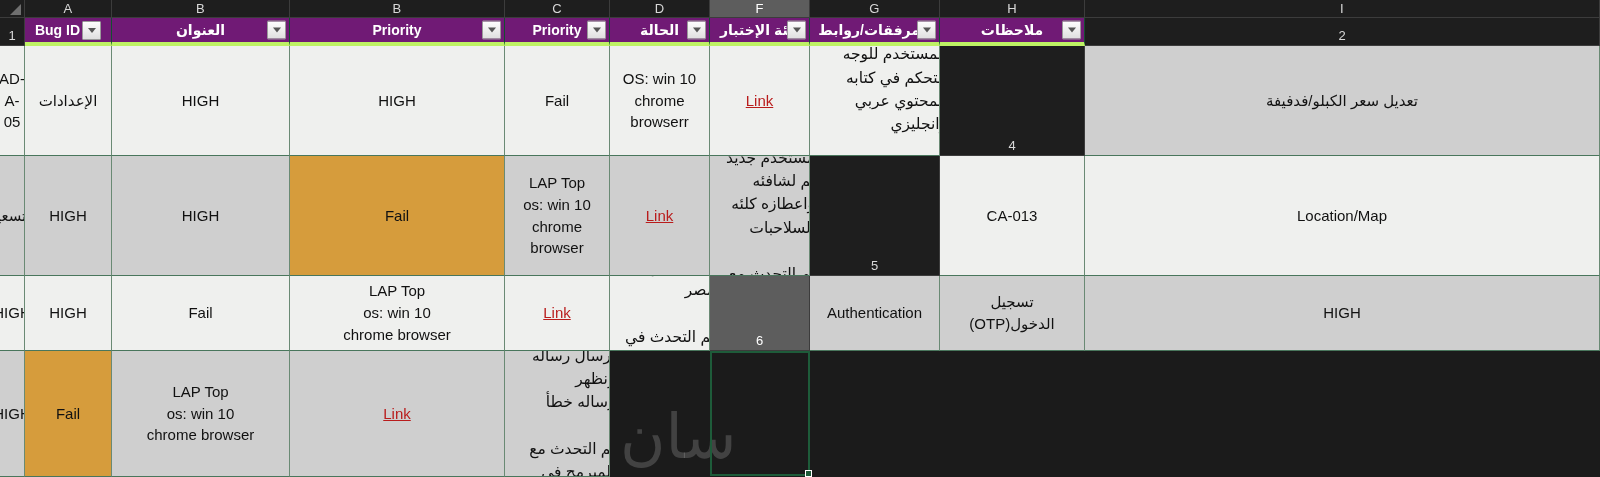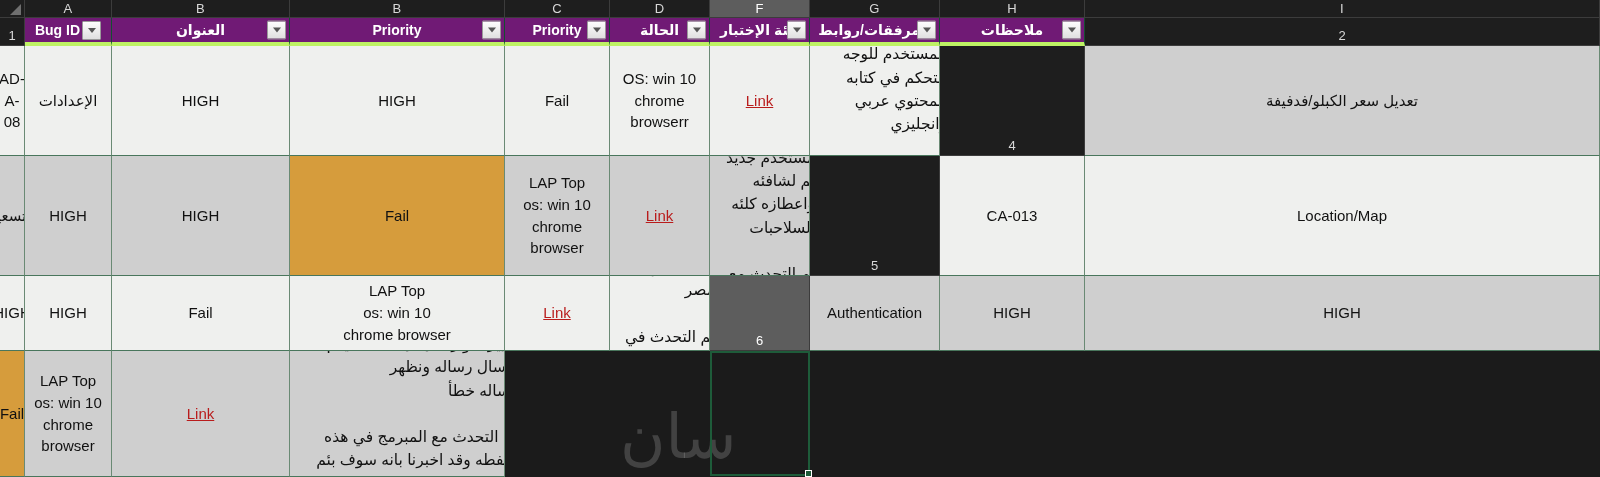--- a/index.html
+++ b/index.html
@@ -222,21 +222,21 @@
     <span class="lbl">المرفقات/روابط</span>
     <span class="filterbtn fb-right"></span>
   </div>
 
   <div class="hcell rtl">
     <span class="lbl">ملاحظات</span>
     <span class="filterbtn fb-right"></span>
   </div>
 
   <div class="rowhdr">2</div>
-  <div class="cell band-light">AD-A-08</div>
+  <div class="cell band-light">AD-A-05</div>
   <div class="cell band-light rtl">الإعدادات</div>
   <div class="cell band-light">HIGH</div>
   <div class="cell band-light">HIGH</div>
   <div class="cell band-light">Fail</div>
   <div class="cell band-light multi">OS: win 10
 chrome browserr</div>
   <div class="cell band-light">
     <span class="link">Link</span>
   </div>
   <div class="cell band-light notes">
@@ -280,20 +280,21 @@
     <span class="link">Link</span>
   </div>
   <div class="cell band-light notes">
     <span class="inner">عند لا تظهر أحيانا أسماء المناطق و المدن في الفاهره او مصر
 
 تم التحدث في هذه النفطه وقد اخبرنا المبرمج اله سوف بنم التأكد منها</span>
   </div>
 
   <div class="rowhdr sel">6</div>
   <div class="cell band-dark">Authentication</div>
+  <div class="cell band-dark rtl">تسجيل الدخول(OTP)</div>
   <div class="cell band-dark">HIGH</div>
   <div class="cell band-dark">HIGH</div>
   <div class="cell fail-orange">Fail</div>
   <div class="cell band-dark multi">LAP Top
 os: win 10
 chrome browser</div>
   <div class="cell band-dark">
     <span class="link">Link</span>
   </div>
   <div class="cell band-dark notes">

